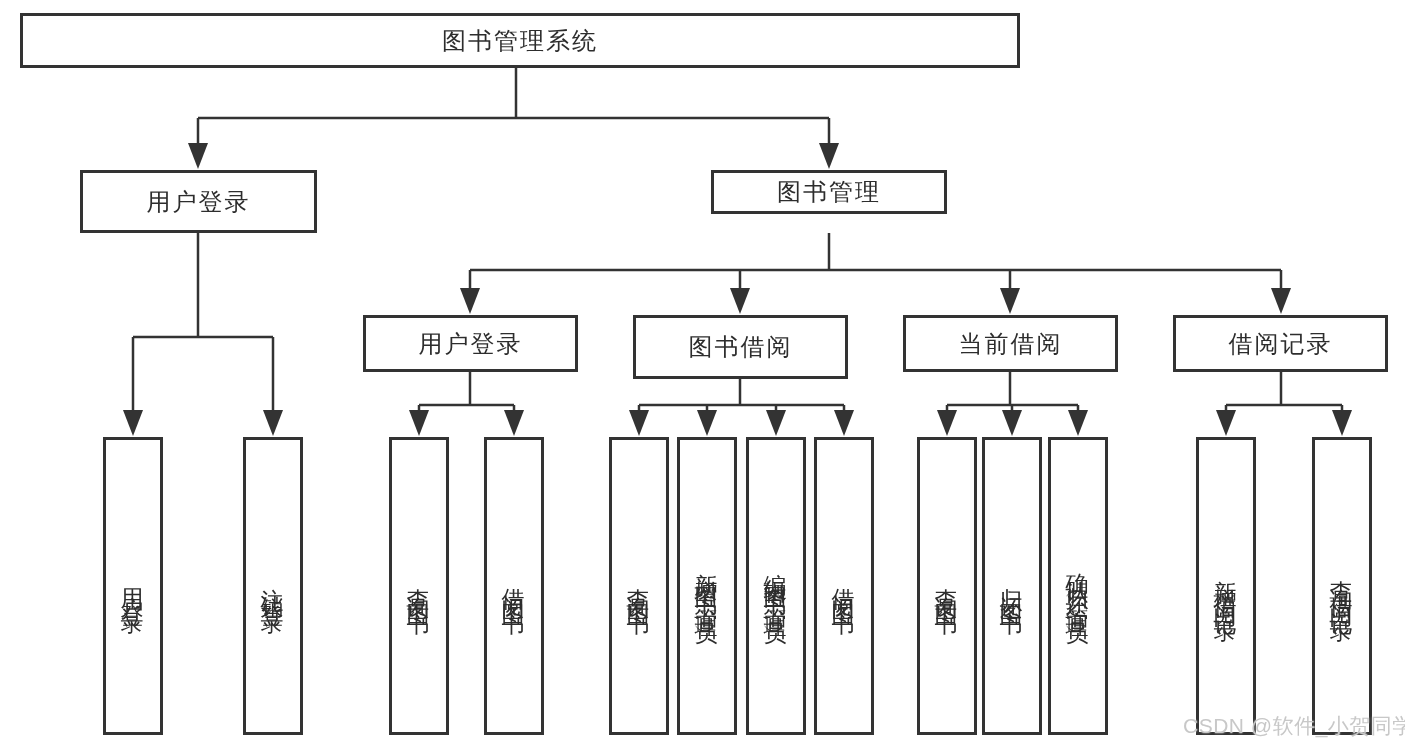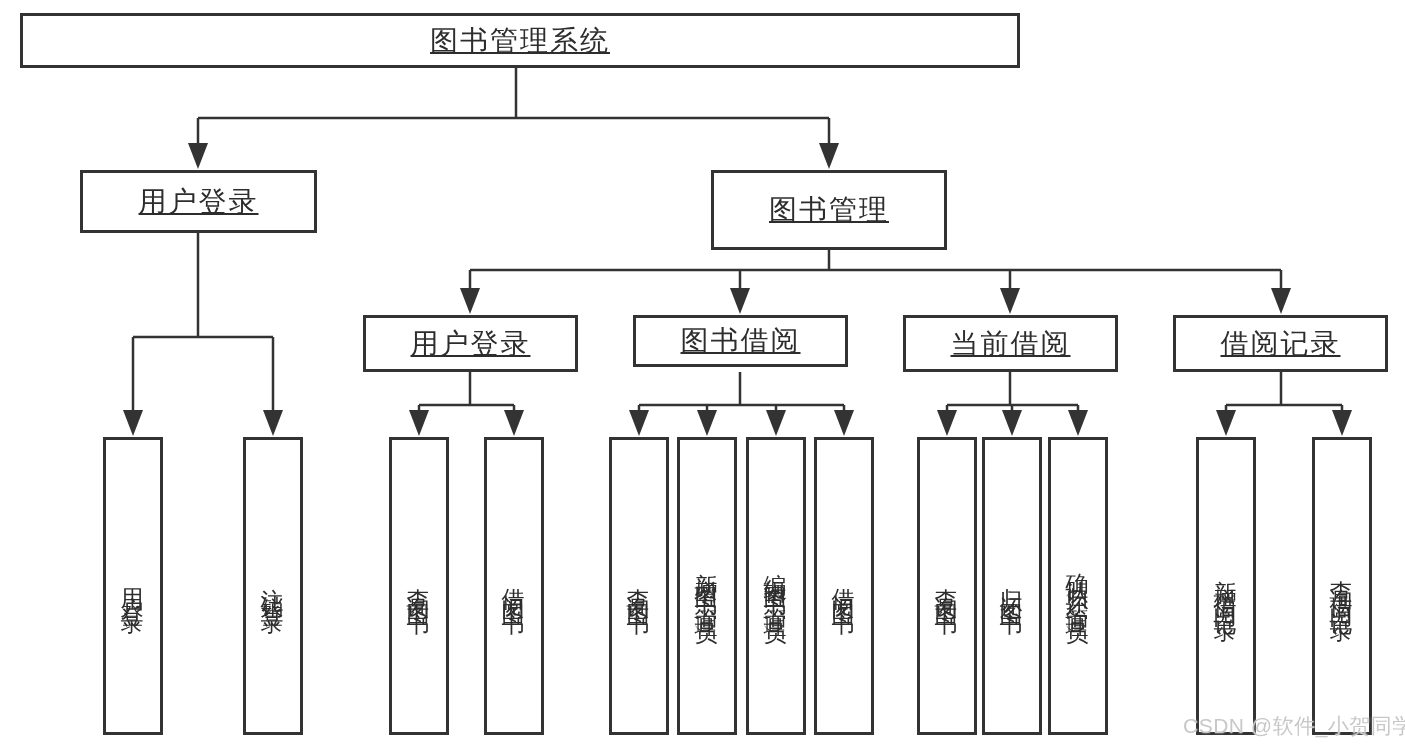--- a/index.html
+++ b/index.html
@@ -28,24 +28,23 @@
   .cline { stroke: var(--line); stroke-width: 2.5; fill: none; }
   .ahead { fill: var(--line); stroke: none; }
   .hbox {
     position: absolute;
     z-index: 2;
     border: 3px solid var(--line);
     background: var(--background);
     display: flex;
     align-items: center;
     justify-content: center;
-    font-size: 28px;
+    font-size: 24px;
     letter-spacing: 2px;
     color: var(--text);
-    text-decoration: underline;
   }
   .vbox {
     position: absolute;
     z-index: 2;
     top: 437px;
     width: 60px;
     height: 298px;
     border: 3px solid var(--line);
     background: var(--background);
     display: flex;
@@ -136,24 +135,24 @@
     <path class="cline" d="M1226 405 H1342"></path>
     <path class="cline" d="M1226 405 V412"></path>
     <path class="cline" d="M1342 405 V412"></path>
     <polygon class="ahead" points="1216,410 1236,410 1226,436"></polygon>
     <polygon class="ahead" points="1332,410 1352,410 1342,436"></polygon>
   </svg>
 
   <div class="hbox" style="left:20px; top:13px; width:1000px; height:55px;">图书管理系统</div>
 
   <div class="hbox" style="left:80px; top:170px; width:237px; height:63px;">用户登录</div>
-  <div class="hbox" style="left:711px; top:170px; width:236px; height:80px;">图书管理</div>
+  <div class="hbox" style="left:711px; top:170px; width:236px; height:44px;">图书管理</div>
 
   <div class="hbox" style="left:363px; top:315px; width:215px; height:57px;">用户登录</div>
-  <div class="hbox" style="left:633px; top:315px; width:215px; height:52px;">图书借阅</div>
+  <div class="hbox" style="left:633px; top:315px; width:215px; height:64px;">图书借阅</div>
   <div class="hbox" style="left:903px; top:315px; width:215px; height:57px;">当前借阅</div>
   <div class="hbox" style="left:1173px; top:315px; width:215px; height:57px;">借阅记录</div>
 
   <div class="vbox" style="left:103px;">
     <span class="vtext">用户登录</span>
   </div>
   <div class="vbox" style="left:243px;">
     <span class="vtext">注销登录</span>
   </div>
 

